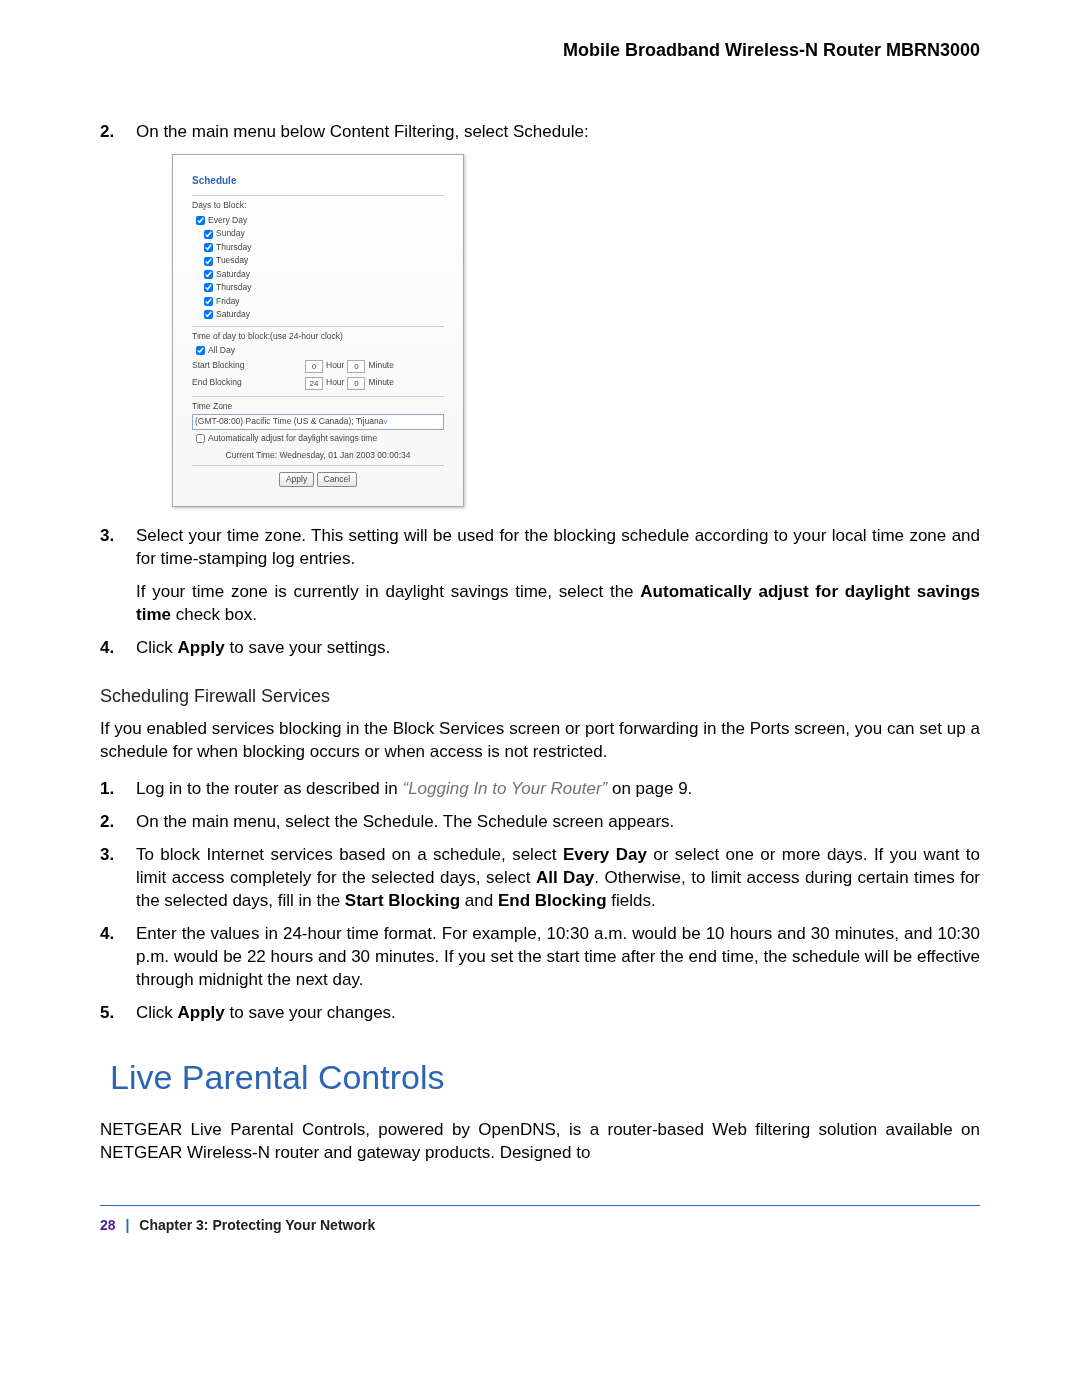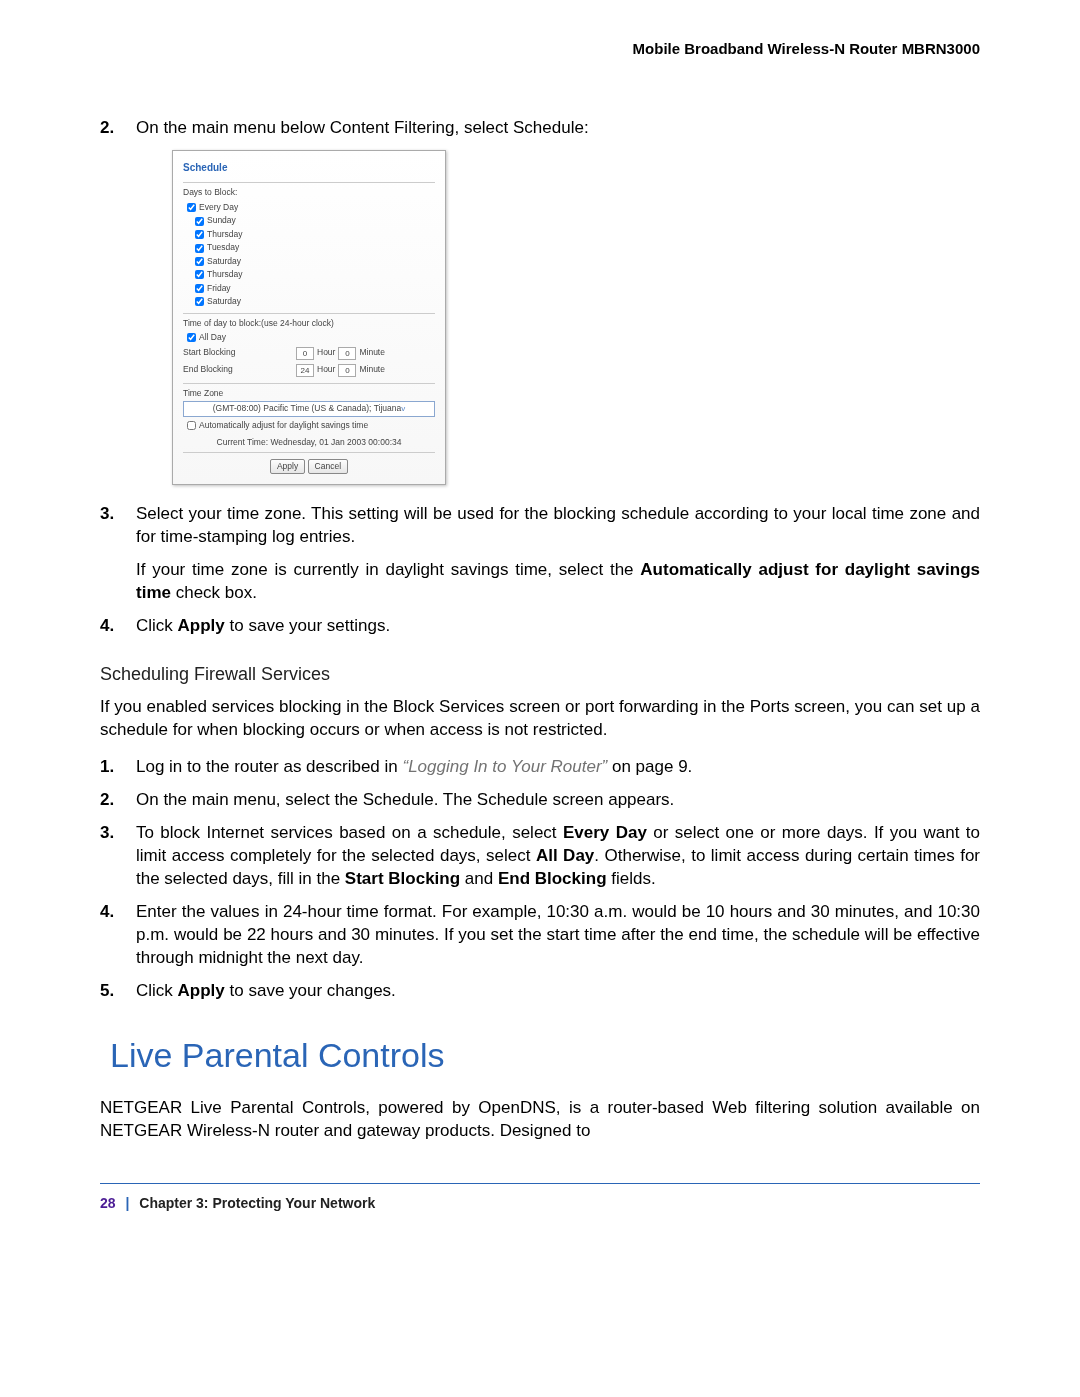--- a/index.html
+++ b/index.html
@@ -11,21 +11,21 @@
   .page {
     width: 1080px;
     margin: 0 auto;
     padding: 40px 100px 40px 100px;
     box-sizing: border-box;
     position: relative;
   }
   .doc-header {
     text-align: right;
     font-weight: bold;
-    font-size: 15px;
+    font-size: 18px;
     margin-bottom: 60px;
   }
   .body-text {
     font-size: 17px;
     line-height: 1.35;
     text-align: justify;
   }
   ol.numbered {
     list-style: none;
     padding-left: 0;
@@ -48,21 +48,21 @@
     margin-bottom: 0;
   }
   .screenshot {
     width: 252px;
     border: 1px solid #aaa;
     box-shadow: 1px 1px 3px rgba(0,0,0,0.25);
     background: linear-gradient(#fff, #f7f7f7);
     margin: 10px 0 18px 36px;
     font-size: 8.5px;
     color: #444;
-    padding: 10px;
+    padding: 19px;
   }
   .screenshot .panel-title {
     color: #2a65b6;
     font-weight: bold;
     font-size: 10px;
     margin-bottom: 8px;
   }
   .screenshot hr {
     border: none;
     border-top: 1px solid #ccc;
@@ -101,21 +101,21 @@
     font-size: 8px;
     text-align: center;
     background: #fff;
     line-height: 11px;
   }
   .screenshot .tz-select {
     border: 1px solid #8aa7d0;
     height: 14px;
     display: flex;
     align-items: center;
-    justify-content: center;
+    justify-content: flex-start;
     padding: 0 2px;
     background: #fff;
     margin: 2px 0;
   }
   .screenshot .tz-select .chev {
     color: #5b88c7;
     font-size: 8px;
   }
   .screenshot .current-time {
     text-align: center;

